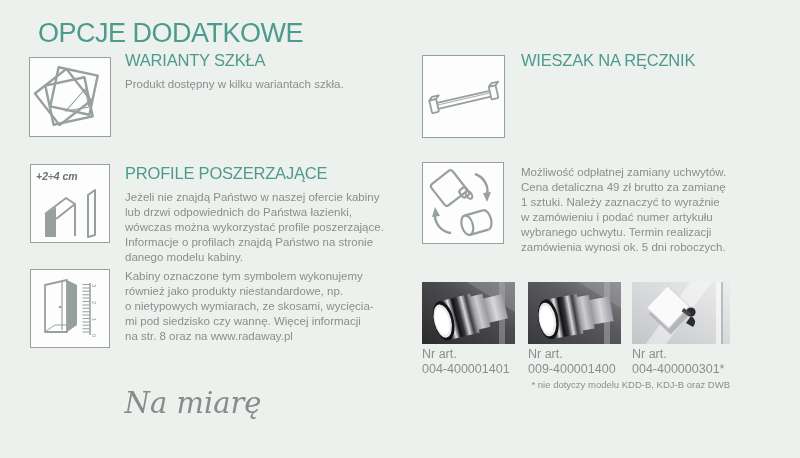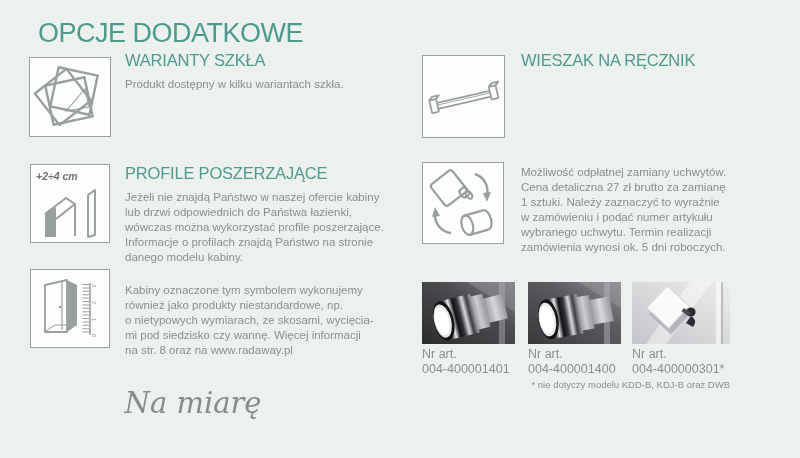--- a/index.html
+++ b/index.html
@@ -76,21 +76,21 @@
       </g>
       <g fill="#8b9390" font-size="5.5" font-family="Liberation Sans, sans-serif">
         <text x="62" y="17" transform="rotate(90 63 15)">3</text>
         <text x="62" y="34" transform="rotate(90 63 32)">2</text>
         <text x="62" y="51" transform="rotate(90 63 49)">1</text>
         <text x="62" y="67" transform="rotate(90 63 65)">0</text>
       </g>
     </svg>
   </div>
   <div class="sec" style="left:125px;top:264px;width:280px;">
-    <div class="sec-body" style="margin-top:19px;">Kabiny oznaczone tym symbolem wykonujemy
+    <div class="sec-body" style="margin-top:5px;">Kabiny oznaczone tym symbolem wykonujemy
 również jako produkty niestandardowe, np.
 o nietypowych wymiarach, ze skosami, wycięcia-
 mi pod siedzisko czy wannę. Więcej informacji
 na str. 8 oraz na www.radaway.pl</div>
   </div>
 
   <div class="logo">
     <div class="logo-script">Na miarę</div>
   </div>
 
@@ -123,21 +123,21 @@
         </g>
         <path d="M52 11 A18 18 0 0 1 64 32" stroke-width="2.4"></path>
         <path d="M28 70 A18 18 0 0 1 12 51" stroke-width="2.4"></path>
       </g>
       <polygon points="60,30 68,29 64,39" fill="#98a09e"></polygon>
       <polygon points="9,54 17,53 12,44" fill="#98a09e"></polygon>
     </svg>
   </div>
   <div class="sec" style="left:521px;top:158px;width:240px;">
     <div class="sec-body">Możliwość odpłatnej zamiany uchwytów.
-Cena detaliczna 27 zł brutto za zamianę
+Cena detaliczna 49 zł brutto za zamianę
 1 sztuki. Należy zaznaczyć to wyraźnie
 w zamówieniu i podać numer artykułu
 wybranego uchwytu. Termin realizacji
 zamówienia wynosi ok. 5 dni roboczych.</div>
   </div>
 
   <div class="photo" style="left:422px;width:93px;">
     <svg width="93" height="62" viewBox="0 0 93 62">
       <defs>
         <linearGradient id="bg1" x1="0" y1="1" x2="1" y2="0">
@@ -215,21 +215,21 @@
       <rect x="50" y="28" width="9" height="4" fill="#47474c" transform="rotate(35 54 30)"></rect>
     </svg>
   </div>
 
   <div class="art" style="left:422px;">
     <div>Nr art.</div>
     <div>004-400001401</div>
   </div>
   <div class="art" style="left:528px;">
     <div>Nr art.</div>
-    <div>004-400001400</div>
+    <div>009-400001400</div>
   </div>
   <div class="art" style="left:632px;">
     <div>Nr art.</div>
     <div>004-400000301*</div>
   </div>
 
   <div class="footnote">* nie dotyczy modelu KDD-B, KDJ-B oraz DWB</div>
 
 </div>
 

